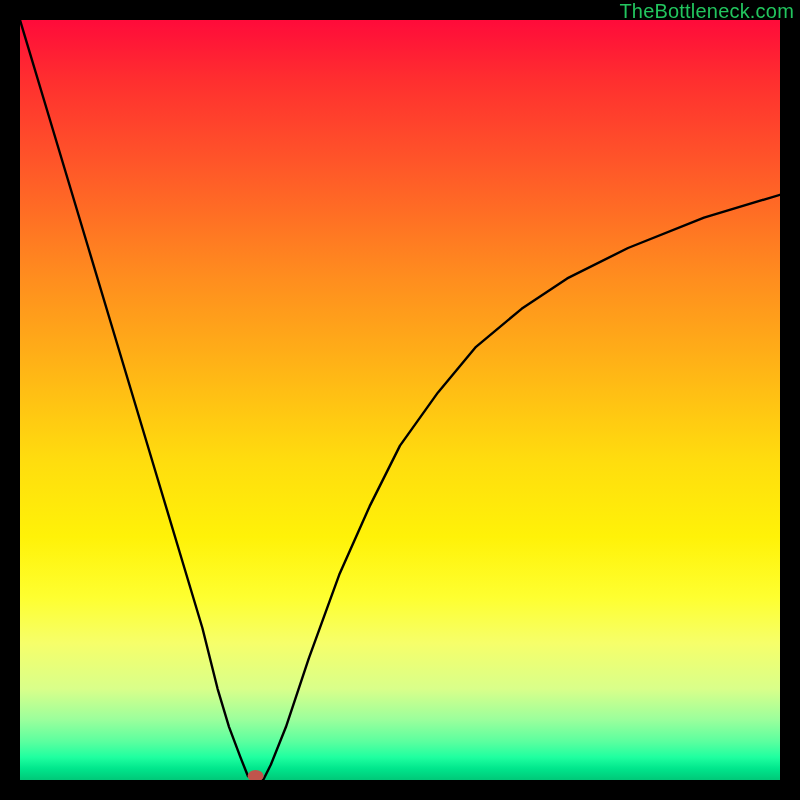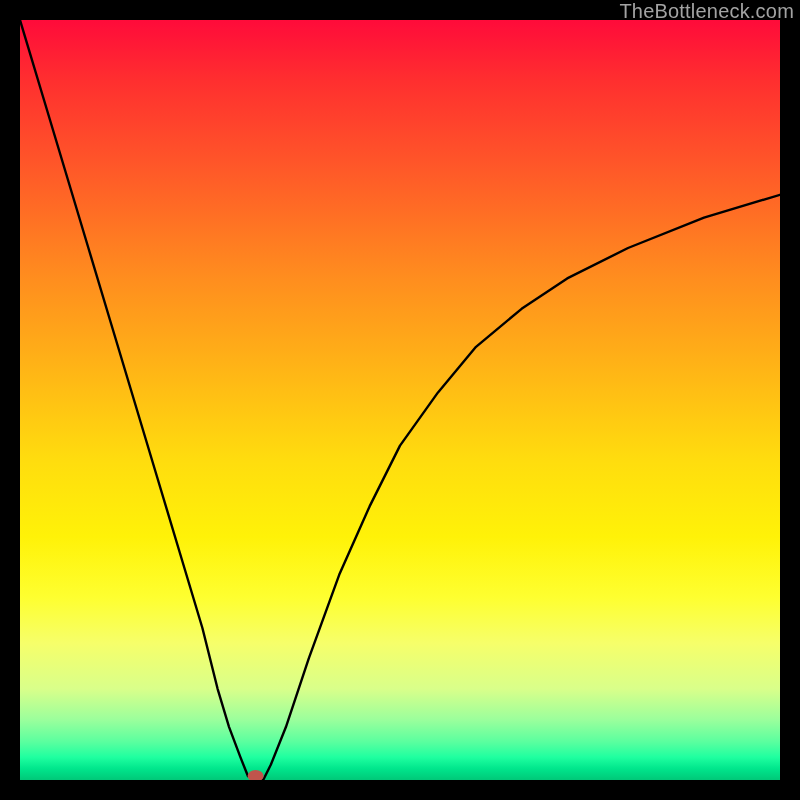--- a/index.html
+++ b/index.html
@@ -44,21 +44,21 @@
     position: absolute;
     left: 0;
     top: 0;
     width: 760px;
     height: 760px;
   }
   .watermark {
     position: absolute;
     top: 0;
     right: 6px;
-    color: #a3a3a3;
+    color: #22c55e;
     font-size: 20px;
     font-weight: 500;
     letter-spacing: 0.2px;
     user-select: none;
   }
   .marker {
     fill: #c0544c;
     stroke: none;
   }
   .curve {

